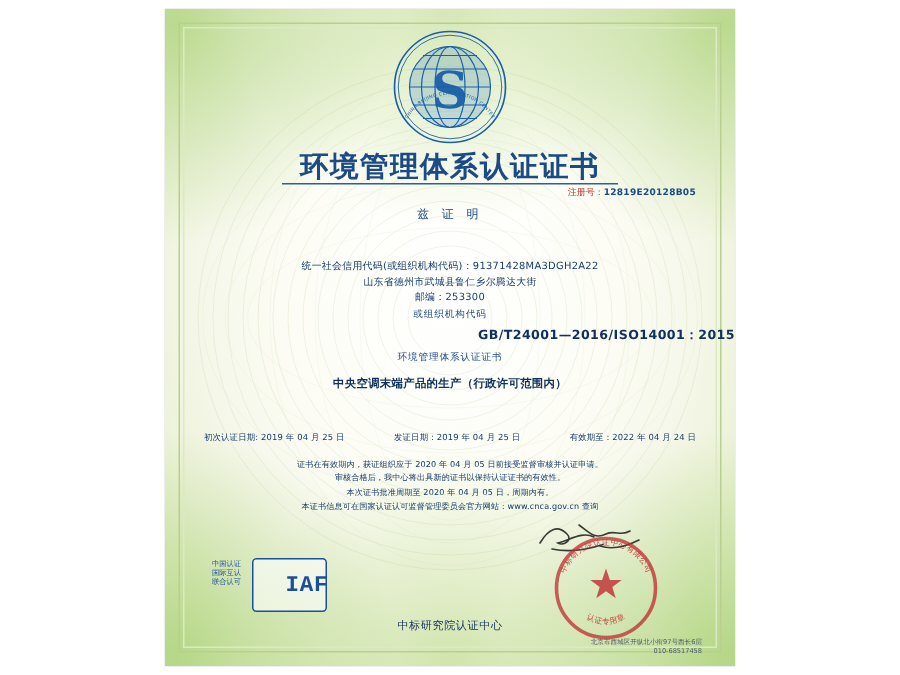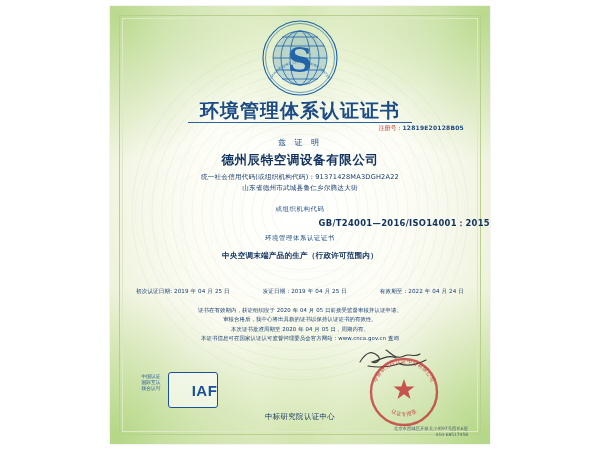--- a/index.html
+++ b/index.html
@@ -238,21 +238,21 @@
     width: 48px;
     height: 34px;
     border: 1.6px solid #1a4f9c;
     border-radius: 3px;
     display: flex;
     align-items: center;
     justify-content: center;
     background: rgba(255,255,255,.6);
   }
   .iaf-text {
-    font-family: Liberation Sans, sans-serif;
+    font-family: Liberation Mono, monospace;
     font-size: 15px;
     font-weight: bold;
     color: #1a4f9c;
     letter-spacing: .5px;
     margin-left: 23px;
   }
   .cnas-box {
     position: absolute;
     left: 86px;
     top: 2px;
@@ -374,25 +374,25 @@
 
     <div class="title-cn">环境管理体系认证证书</div>
     <div class="title-underline"></div>
 
     <div class="cert-no">
       <span class="lbl">注册号：</span><span class="val">12819E20128B05</span>
     </div>
 
     <div class="zi-zheng-ming">兹 证 明</div>
 
-    <div class="company">德州辰特空调设备有限公司</div>
 
     <div class="info-block">
       <div>统一社会信用代码(或组织机构代码)：91371428MA3DGH2A22</div>
       <div>山东省德州市武城县鲁仁乡尔腾达大街</div>
+      <div>邮编：253300</div>
     </div>
 
     <div class="section-label label-1">或组织机构代码</div>
     <div class="standard">GB/T24001—2016/ISO14001：2015</div>
 
     <div class="section-label label-2">环境管理体系认证证书</div>
     <div class="scope">
       <div>中央空调末端产品的生产（行政许可范围内）</div>
     </div>
 

